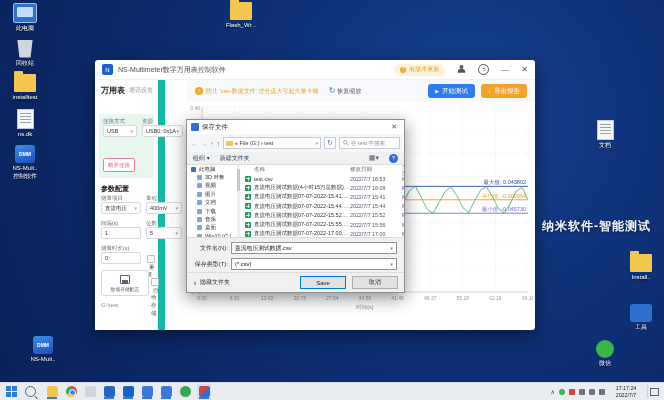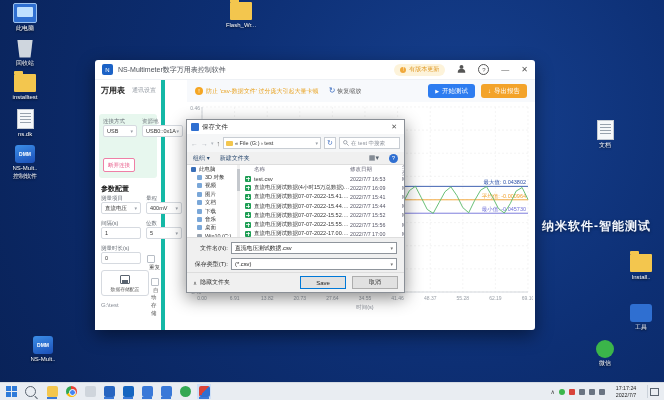--- a/index.html
+++ b/index.html
@@ -42,21 +42,21 @@
   
   .app-toolbar{position:absolute;left:92px;top:20px;right:0;height:22px;background:#f7f9fc;display:flex;align-items:center;padding:0 8px;box-sizing:border-box;}
   .warn-ic{width:8px;height:8px;border-radius:50%;background:#f5a623;color:#fff;font-size:5.5px;display:flex;align-items:center;justify-content:center;flex:0 0 auto;}
   .warn-txt{font-size:6px;color:#e8a21f;margin-left:3px;white-space:nowrap;}
   .rz{display:flex;align-items:center;margin-left:10px;gap:2px;color:#555;font-size:6px;}
   .rz .ic{color:#3f6fc0;font-size:8px;line-height:1;}
   .btn{height:14px;border-radius:3px;color:#fff;font-size:6.5px;display:flex;align-items:center;padding:0 7px;gap:3px;cursor:pointer;}
   .btn-start{background:#2d7cf0;margin-left:auto;}
   .btn-export{background:#f3a32a;margin-left:6px;}
   
-  .left-panel{position:absolute;left:0;top:20px;bottom:0;width:70px;background:#fff;border-right:4px solid #14b8a6;box-sizing:border-box;}
+  .left-panel{position:absolute;left:0;top:20px;bottom:0;width:70px;background:#fff;border-right:7px solid #14b8a6;box-sizing:border-box;}
   .lp-abs{position:absolute;}
   .lp-title{font-size:8px;font-weight:bold;color:#222;}
   .lp-link{font-size:6px;color:#9aa0a8;}
   .green-box{position:absolute;left:4px;right:4px;top:34px;height:64px;background:#e7f7ee;border-radius:3px;}
   .f-label{font-size:5.5px;color:#6a7078;}
   .sel,.inp{height:12px;background:#fff;border:1px solid #d6dae0;border-radius:2px;font-size:5.5px;color:#333;display:flex;align-items:center;justify-content:space-between;padding:0 3px;box-sizing:border-box;}
   .sel .car{color:#9aa0a8;font-size:5px;}
   .pink-btn{height:12px;border:1px solid #ef7fa6;color:#e85c8a;border-radius:2px;background:#fff;font-size:5.5px;display:flex;align-items:center;justify-content:center;padding:0 4px;}
   .sec-title{font-size:7px;font-weight:bold;color:#222;}
   .chk{width:6px;height:6px;border:1px solid #b8bec6;background:#fff;border-radius:1px;display:inline-block;vertical-align:middle;}

